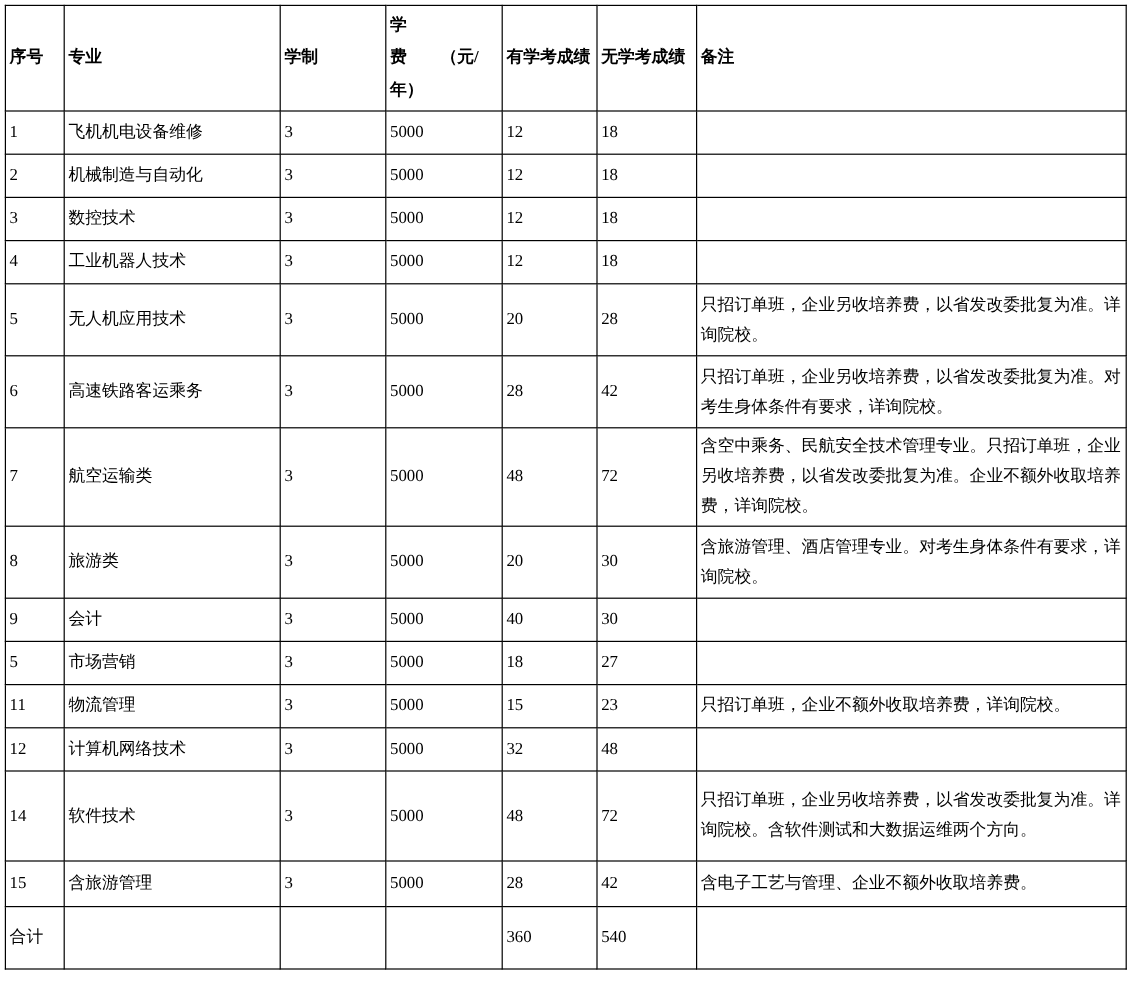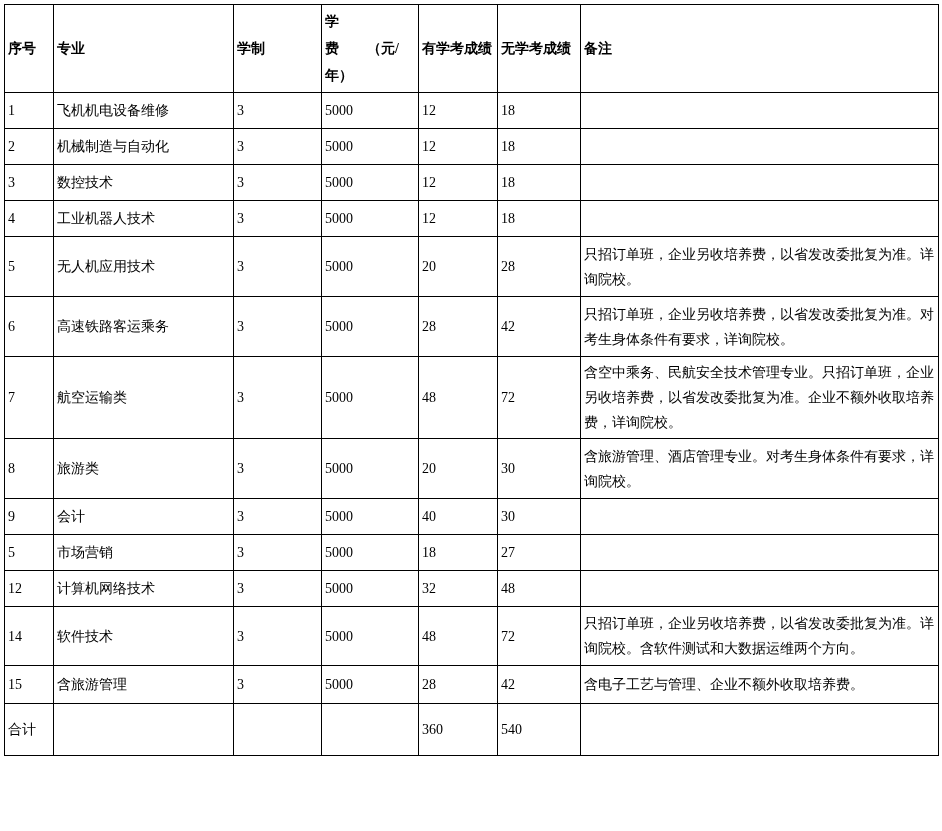--- a/index.html
+++ b/index.html
@@ -35,21 +35,21 @@
     font-weight: bold;
     line-height: 27px;
   }
   th.wrap {
     white-space: pre-line;
   }
   tr.h88 { height: 88px; }
   tr.h36 { height: 36px; }
   tr.h38 { height: 38px; }
   tr.h52 { height: 52px; }
-  tr.h59 { height: 59px; }
+  tr.h59 { height: 75px; }
   tr.h60 { height: 60px; }
   tr.h82 { height: 82px; }
 </style>
 </head>
 <body>
 
 <table class="enroll">
   <colgroup>
     <col style="width:49px">
     <col style="width:180px">
@@ -165,20 +165,29 @@
     <tr class="h36">
       <td>5</td>
       <td>市场营销</td>
       <td>3</td>
       <td>5000</td>
       <td>18</td>
       <td>27</td>
       <td></td>
     </tr>
 
+    <tr class="h36">
+      <td>11</td>
+      <td>物流管理</td>
+      <td>3</td>
+      <td>5000</td>
+      <td>15</td>
+      <td>23</td>
+      <td>只招订单班，企业不额外收取培养费，详询院校。</td>
+    </tr>
 
     <tr class="h36">
       <td>12</td>
       <td>计算机网络技术</td>
       <td>3</td>
       <td>5000</td>
       <td>32</td>
       <td>48</td>
       <td></td>
     </tr>

